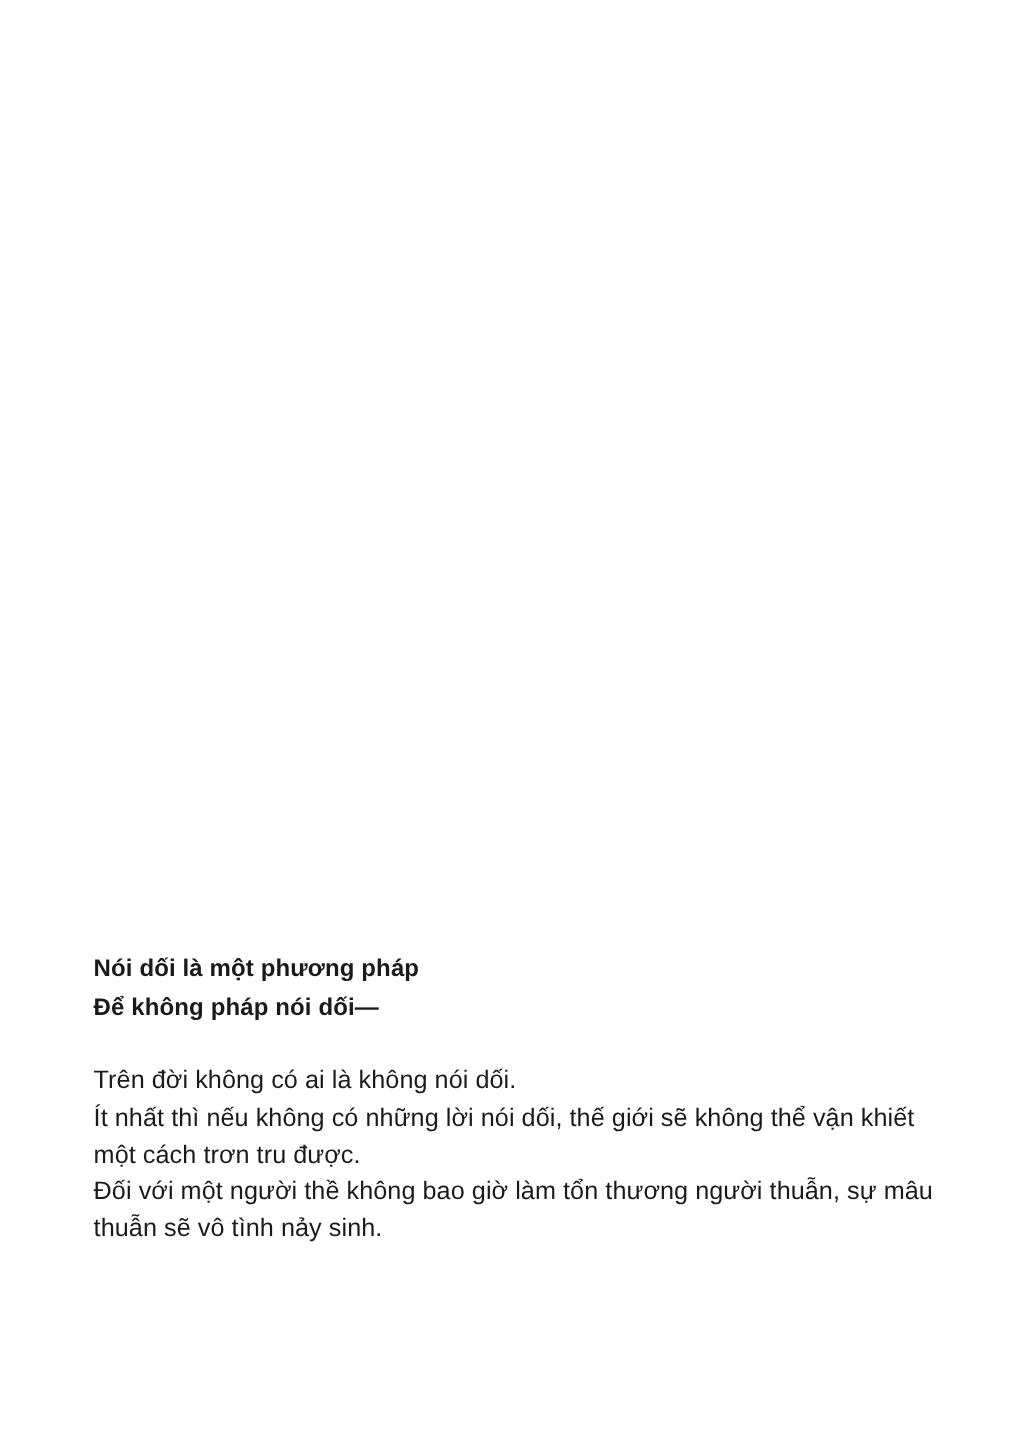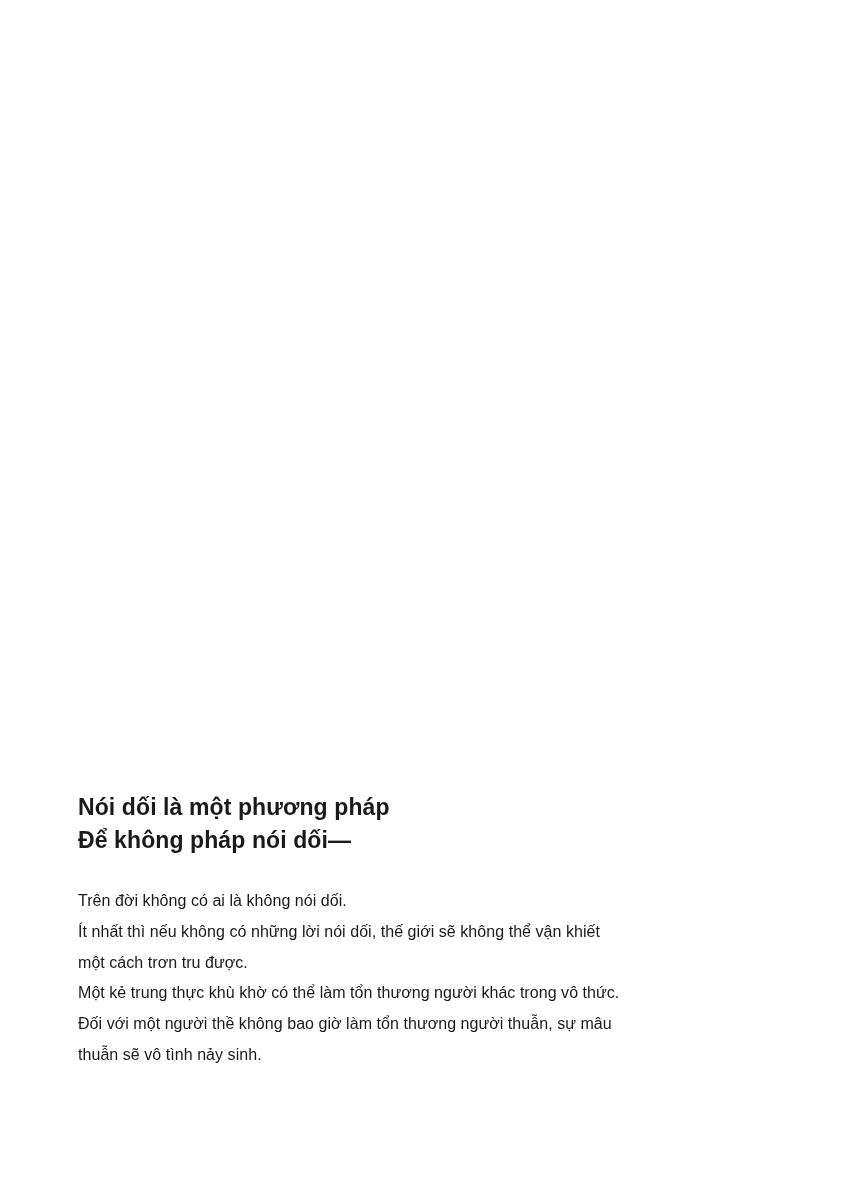--- a/index.html
+++ b/index.html
@@ -21,28 +21,28 @@
   }
   .text-block {
     position: absolute;
     left: 78px;
     top: 791px;
     width: 700px;
     color: #1a1a1a;
   }
   .title {
     margin: 0;
-    font-size: 23px;
+    font-size: 20px;
     font-weight: 700;
     line-height: 33px;
     letter-spacing: 0.1px;
   }
   .body-text {
     margin: 29px 0 0 0;
-    font-size: 16px;
+    font-size: 21px;
     font-weight: 400;
     line-height: 30.8px;
     letter-spacing: 0.05px;
   }
   .line {
     display: block;
     white-space: nowrap;
   }
 </style>
 </head>
@@ -53,19 +53,18 @@
 
     <h2 class="title">
       <span class="line">Nói dối là một phương pháp</span>
       <span class="line">Để không pháp nói dối—</span>
     </h2>
 
     <p class="body-text">
       <span class="line">Trên đời không có ai là không nói dối.</span>
       <span class="line">Ít nhất thì nếu không có những lời nói dối, thế giới sẽ không thể vận khiết</span>
       <span class="line">một cách trơn tru được.</span>
-      <span class="line">Một kẻ trung thực khù khờ có thể làm tổn thương người khác trong vô thức.</span>
       <span class="line">Đối với một người thề không bao giờ làm tổn thương người thuẫn, sự mâu</span>
       <span class="line">thuẫn sẽ vô tình nảy sinh.</span>
     </p>
 
   </div>
 </div>
 
 </body></html>

